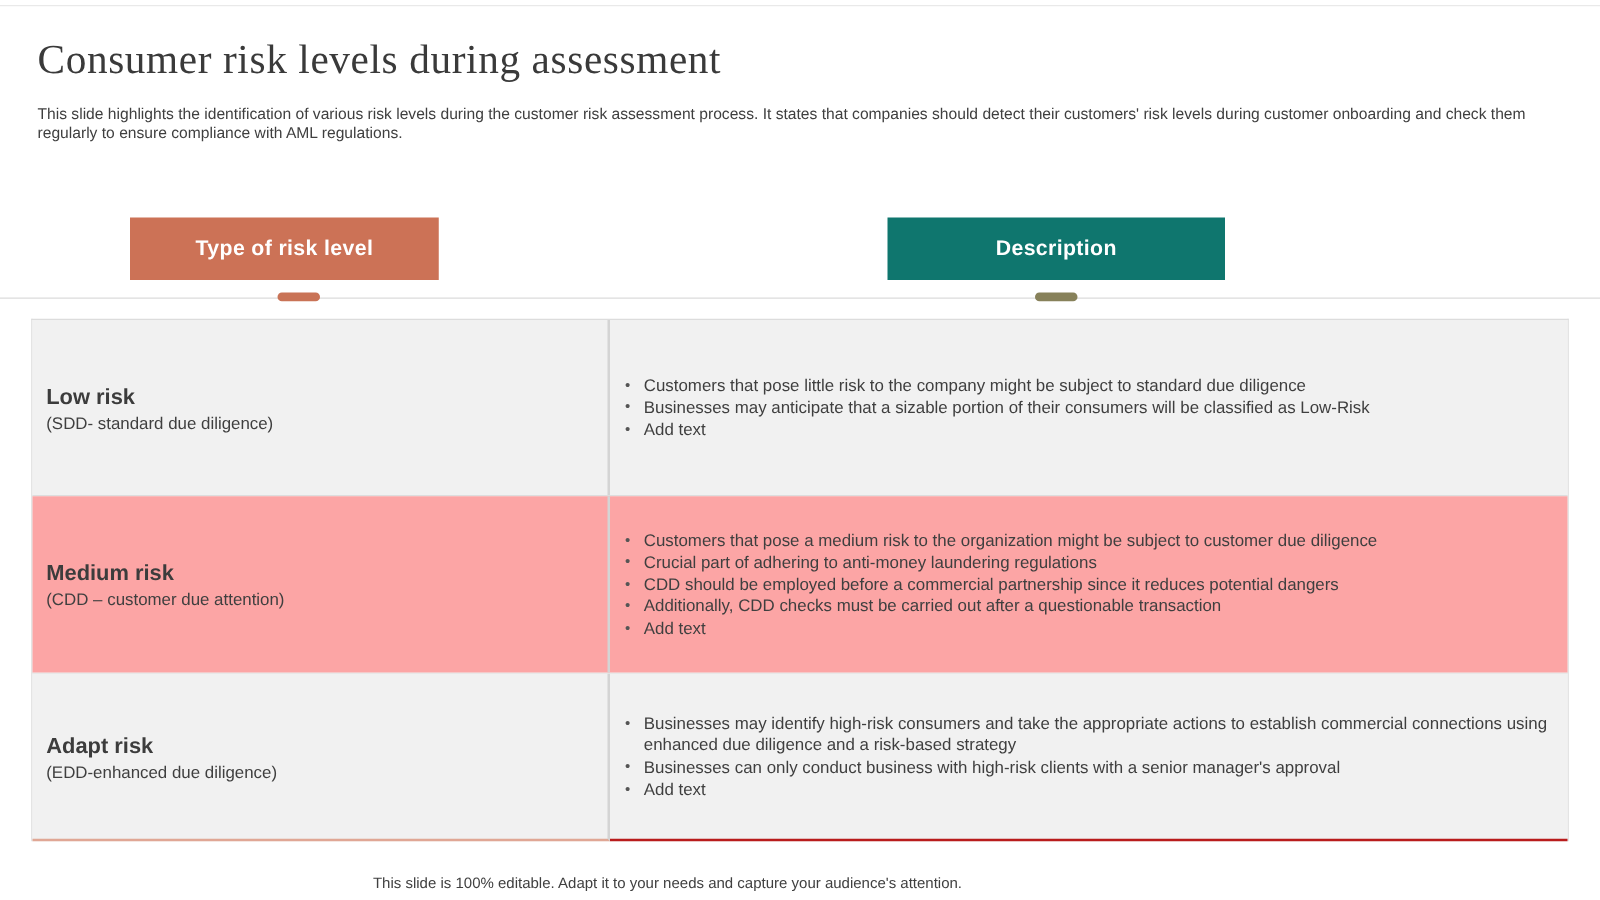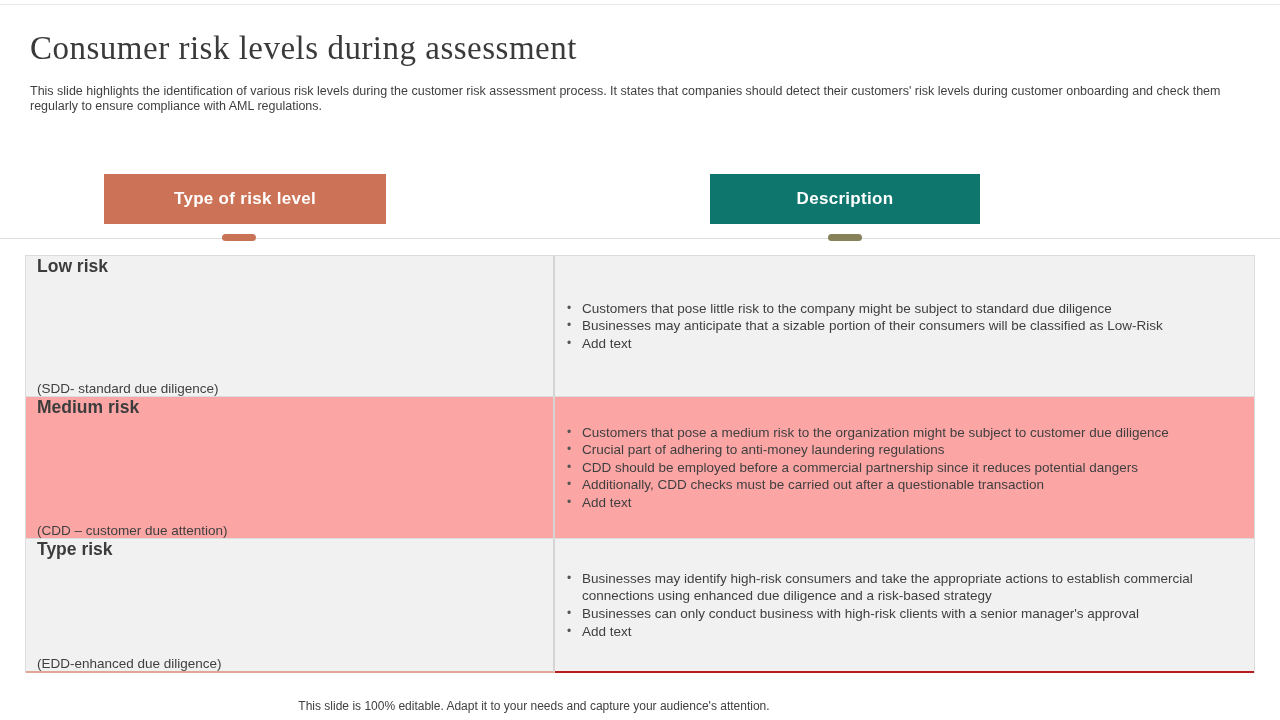--- a/index.html
+++ b/index.html
@@ -24,21 +24,21 @@
   .slide-subtitle {
     position: absolute; left: 30px; top: 84px; width: 1208px;
     font-size: 12.5px; line-height: 14.5px; color: #3f3f3f;
   }
   .chip {
     position: absolute; top: 174px; height: 50px;
     display: flex; align-items: center; justify-content: center;
     color: #ffffff; font-size: 17px; font-weight: 700; letter-spacing: 0.3px;
     cursor: pointer;
   }
-  .chip-risk { left: 104px; width: 282px; }
+  .chip-risk { left: 104px; width: 247px; }
   .chip-desc { left: 710px; width: 270px; }
   .separator {
     position: absolute; left: 0; top: 238px; width: 1280px; height: 1px;
     background: #dcdcdc;
   }
   .pill {
     position: absolute; top: 234px; width: 34px; height: 7px;
     border-radius: 4px; z-index: 2;
   }
   .pill-risk { left: 222px; }
@@ -49,23 +49,23 @@
     background: #ffffff;
   }
   .t-row { display: flex; }
   .t-row.alt .cell { background: #f1f1f1; }
   .t-row + .t-row { border-top: 1px solid #dddddd; }
   .row-1 { height: 140px; }
   .row-2 { height: 142px; }
   .row-3 { height: 135px; }
   .cell { background: #fca5a5; }
   .cell-left {
-    width: 529px; flex: none;
+    width: 462px; flex: none;
     border-right: 2px solid #d4d4d4;
-    display: flex; flex-direction: column; justify-content: space-between;
+    display: flex; flex-direction: column; justify-content: center;
     padding-left: 11px; padding-right: 10px;
   }
   .cell-right {
     flex: 1;
     display: flex; flex-direction: column; justify-content: center;
     padding-left: 7px; padding-right: 16px;
   }
   .row-3 .cell-right {
     background-image: linear-gradient(to right, rgba(110,110,110,0.22), rgba(110,110,110,0) 11px);
   }
@@ -135,21 +135,21 @@
         <li>Crucial part of adhering to anti-money laundering regulations</li>
         <li>CDD should be employed before a commercial partnership since it reduces potential dangers</li>
         <li>Additionally,  CDD checks must be carried out after a questionable transaction</li>
         <li>Add text</li>
       </ul>
     </div>
   </div>
 
   <div class="t-row row-3 alt">
     <div class="cell cell-left">
-      <div class="risk-name">Type risk</div>
+      <div class="risk-name">Adapt risk</div>
       <div class="risk-abbr">(EDD-enhanced due diligence)</div>
     </div>
     <div class="cell cell-right">
       <ul class="bullet-list">
         <li>Businesses may identify high-risk consumers and take the appropriate actions to establish commercial connections using enhanced due diligence and a risk-based strategy</li>
         <li>Businesses can only conduct business with high-risk clients with a senior manager's approval</li>
         <li>Add text</li>
       </ul>
     </div>
   </div>

